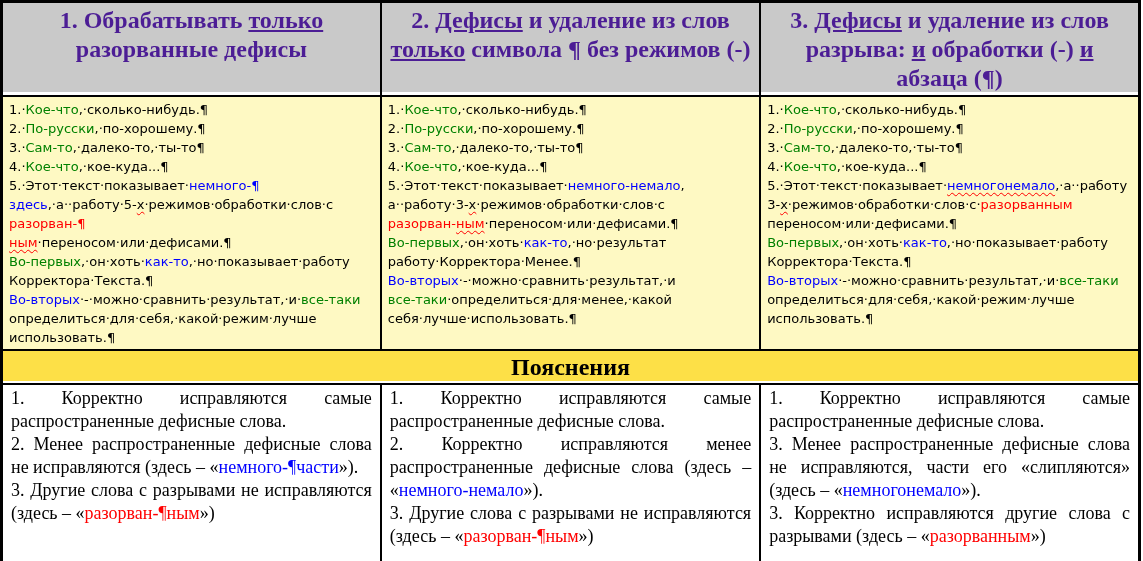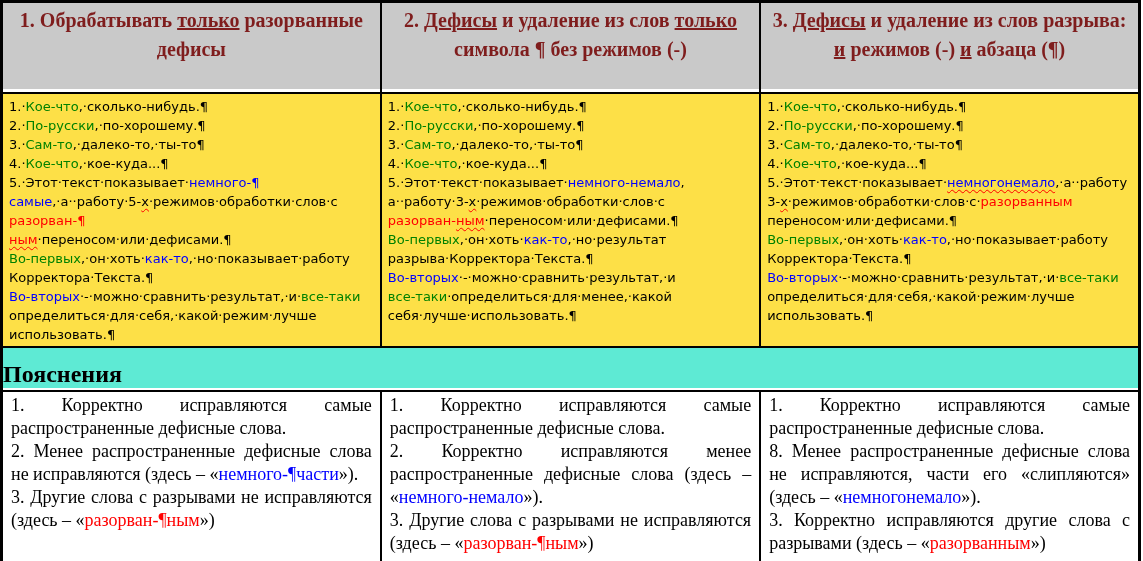--- a/index.html
+++ b/index.html
@@ -4,37 +4,37 @@
 <style>
   html,body{margin:0;padding:0;background:#ffffff;}
   body{width:1143px;height:561px;overflow:hidden;}
   table{border-collapse:collapse;table-layout:fixed;width:1141px;margin:0;border:3px solid #000;}
   col{width:33.33%;}
   th,td{border:2px solid #000;vertical-align:top;overflow:hidden;padding:0;}
   
   th.mode-head{
     background:#c9c9c9;
     font-family:"Liberation Serif","DejaVu Serif",serif;
-    font-weight:bold;font-size:20px;line-height:29px;color:#7f1d1d;
+    font-weight:bold;font-size:24px;line-height:29px;color:#4c1d95;
     text-align:center;height:84px;padding:3px 6px 2px 6px;
     box-shadow:inset 0 -3px 0 #ffffff;
   }
   
   td.sample{
-    background:#fde047;height:240px;padding:3px 4px 2px 6px;
+    background:#fef9c3;height:240px;padding:3px 4px 2px 6px;
     font-family:"DejaVu Sans","Liberation Sans",sans-serif;
     font-size:13px;line-height:19px;color:#000;
   }
   td.sample div{white-space:pre;}
   
   td.exp-title{
-    background:#5eead4;height:28px;
+    background:#fde047;height:28px;text-align:center;
     font-family:"Liberation Serif","DejaVu Serif",serif;
     font-weight:bold;font-size:24px;line-height:28px;color:#000;
-    padding:12px 0 2px 0;box-shadow:inset 0 -2px 0 #ffffff;
+    padding:2px 0 2px 0;box-shadow:inset 0 -2px 0 #ffffff;
   }
   
   td.explain{
     background:#ffffff;height:176px;padding:2px 8px 4px 8px;
     font-family:"Liberation Serif","DejaVu Serif",serif;
     font-size:18px;line-height:23px;color:#000;
   }
   td.explain div{text-align:justify;}
   
   .c-g{color:#008000;}
@@ -60,49 +60,49 @@
     </colgroup>
   <tbody>
       <tr>
     <th class="mode-head">
           <div><span>1. Обрабатывать </span><span class="ul">только</span><span> разорванные дефисы</span></div>
         </th>
     <th class="mode-head">
           <div><span>2. </span><span class="ul">Дефисы</span><span> и удаление из слов </span><span class="ul">только</span><span> символа ¶ без режимов (-)</span></div>
         </th>
     <th class="mode-head">
-          <div><span>3. </span><span class="ul">Дефисы</span><span> и удаление из слов разрыва: </span><span class="ul">и</span><span> режимов (-) </span><span class="ul">и</span><span> абзаца (¶)</span></div>
+          <div><span>3. </span><span class="ul">Дефисы</span><span> и удаление из слов разрыва: </span><span class="ul">и</span><span> обработки (-) </span><span class="ul">и</span><span> абзаца (¶)</span></div>
         </th>
   </tr>
   <tr>
     <td class="sample">
           <div><span>1.·</span><span class="c-g">Кое-что</span><span>,·сколько-нибудь.¶</span></div>
           <div><span>2.·</span><span class="c-g">По-русски</span><span>,·по-хорошему.¶</span></div>
           <div><span>3.·</span><span class="c-g">Сам-то</span><span>,·далеко-то,·ты-то¶</span></div>
           <div><span>4.·</span><span class="c-g">Кое-что</span><span>,·кое-куда...¶</span></div>
           <div><span>5.·Этот·текст·показывает·</span><span class="c-b">немного-¶</span></div>
-          <div><span class="c-b">самые</span><span>,·а··работу·5-</span><span class="wavy">х</span><span>·режимов·обработки·слов·с</span></div>
+          <div><span class="c-b">здесь</span><span>,·а··работу·5-</span><span class="wavy">х</span><span>·режимов·обработки·слов·с</span></div>
           <div><span class="c-r">разорван-¶</span></div>
           <div><span class="c-r wavy">ным</span><span>·переносом·или·дефисами.¶</span></div>
           <div><span class="c-g">Во-первых</span><span>,·он·хоть·</span><span class="c-b">как-то</span><span>,·но·показывает·работу</span></div>
           <div><span>Корректора·Текста.¶</span></div>
           <div><span class="c-b">Во-вторых</span><span>·-·можно·сравнить·результат,·и·</span><span class="c-g">все-таки</span></div>
           <div><span>определиться·для·себя,·какой·режим·лучше</span></div>
           <div><span>использовать.¶</span></div>
         </td>
     <td class="sample">
           <div><span>1.·</span><span class="c-g">Кое-что</span><span>,·сколько-нибудь.¶</span></div>
           <div><span>2.·</span><span class="c-g">По-русски</span><span>,·по-хорошему.¶</span></div>
           <div><span>3.·</span><span class="c-g">Сам-то</span><span>,·далеко-то,·ты-то¶</span></div>
           <div><span>4.·</span><span class="c-g">Кое-что</span><span>,·кое-куда...¶</span></div>
           <div><span>5.·Этот·текст·показывает·</span><span class="c-b">немного-немало</span><span>,</span></div>
           <div><span>а··работу·3-</span><span class="wavy">х</span><span>·режимов·обработки·слов·с</span></div>
           <div><span class="c-r">разорван-</span><span class="c-r wavy">ным</span><span>·переносом·или·дефисами.¶</span></div>
           <div><span class="c-g">Во-первых</span><span>,·он·хоть·</span><span class="c-b">как-то</span><span>,·но·результат</span></div>
-          <div><span>разрыва·Корректора·Текста.¶</span></div>
+          <div><span>работу·Корректора·Менее.¶</span></div>
           <div><span class="c-b">Во-вторых</span><span>·-·можно·сравнить·результат,·и</span></div>
           <div><span class="c-g">все-таки</span><span>·определиться·для·менее,·какой</span></div>
           <div><span>себя·лучше·использовать.¶</span></div>
         </td>
     <td class="sample">
           <div><span>1.·</span><span class="c-g">Кое-что</span><span>,·сколько-нибудь.¶</span></div>
           <div><span>2.·</span><span class="c-g">По-русски</span><span>,·по-хорошему.¶</span></div>
           <div><span>3.·</span><span class="c-g">Сам-то</span><span>,·далеко-то,·ты-то¶</span></div>
           <div><span>4.·</span><span class="c-g">Кое-что</span><span>,·кое-куда...¶</span></div>
           <div><span>5.·Этот·текст·показывает·</span><span class="c-b wavy">немногонемало</span><span>,·а··работу</span></div>
@@ -124,18 +124,18 @@
           <div><span>2. Менее распространенные дефисные слова не исправляются (здесь – «</span><span class="c-b">немного-¶части</span><span>»).</span></div>
           <div><span>3. Другие слова с разрывами не исправляются (здесь – «</span><span class="c-r">разорван-¶ным</span><span>»)</span></div>
         </td>
     <td class="explain">
           <div><span>1. Корректно исправляются самые распространенные дефисные слова.</span></div>
           <div><span>2. Корректно исправляются менее распространенные дефисные слова (здесь – «</span><span class="c-b">немного-немало</span><span>»).</span></div>
           <div><span>3. Другие слова с разрывами не исправляются (здесь – «</span><span class="c-r">разорван-¶ным</span><span>»)</span></div>
         </td>
     <td class="explain">
           <div><span>1. Корректно исправляются самые распространенные дефисные слова.</span></div>
-          <div><span>8. Менее распространенные дефисные слова не исправляются, части его «слипляются» (здесь – «</span><span class="c-b">немногонемало</span><span>»).</span></div>
+          <div><span>3. Менее распространенные дефисные слова не исправляются, части его «слипляются» (здесь – «</span><span class="c-b">немногонемало</span><span>»).</span></div>
           <div><span>3. Корректно исправляются другие слова с разрывами (здесь – «</span><span class="c-r">разорванным</span><span>»)</span></div>
         </td>
   </tr>
 </tbody>
   </table>
 
 </body></html>

